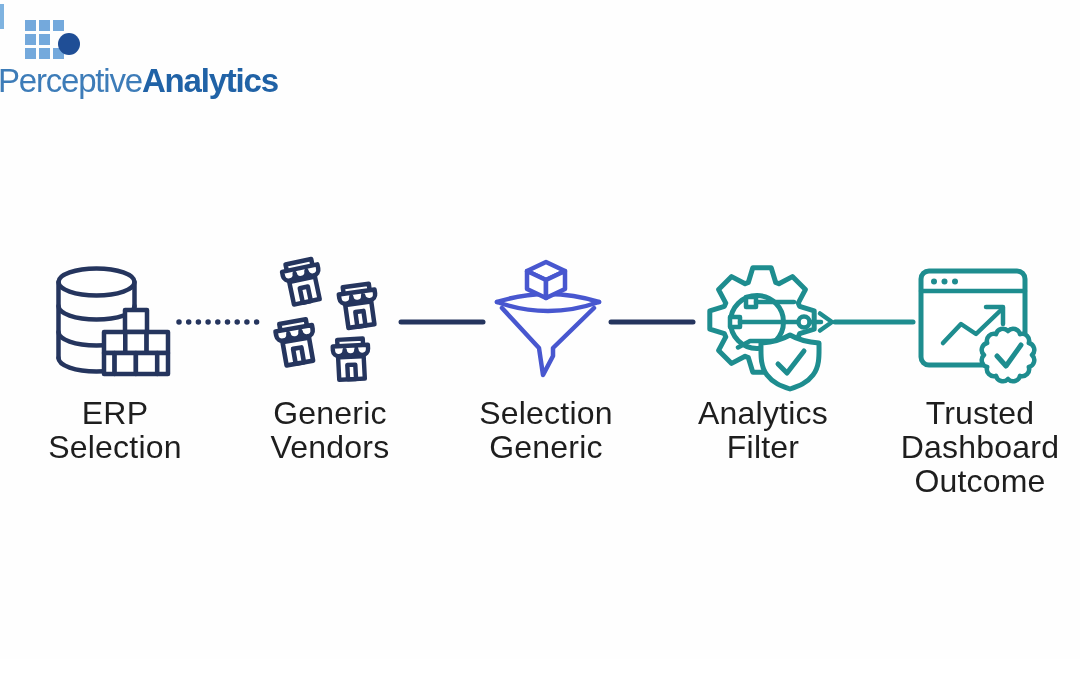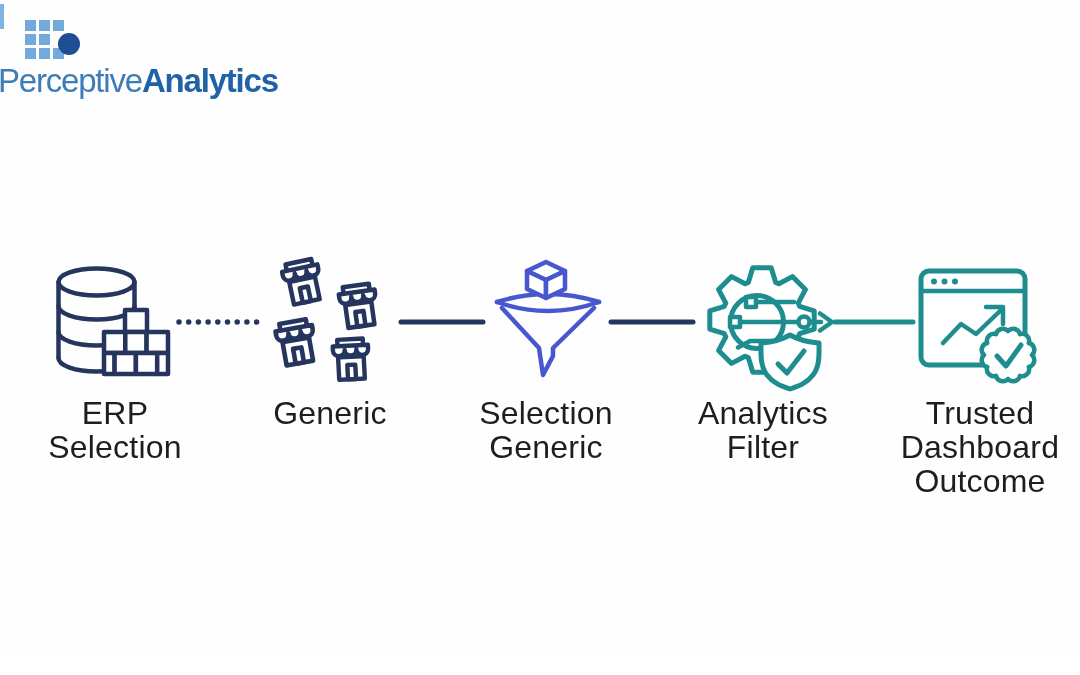--- a/index.html
+++ b/index.html
@@ -153,20 +153,21 @@
   <svg class="conn-svg" style="left:832px; top:319px;" width="84" height="6">
     <line x1="3" y1="3" x2="81" y2="3" stroke-width="5" stroke-linecap="round" stroke="#1e8d8f"></line>
   </svg>
 
   <div class="step-label" style="left:5px;">
     <div>ERP</div>
     <div>Selection</div>
   </div>
   <div class="step-label" style="left:220px;">
     <div>Generic</div>
+    <div>Vendors</div>
   </div>
   <div class="step-label" style="left:436px;">
     <div>Selection</div>
     <div>Generic</div>
   </div>
   <div class="step-label" style="left:653px;">
     <div>Analytics</div>
     <div>Filter</div>
   </div>
   <div class="step-label" style="left:870px;">

